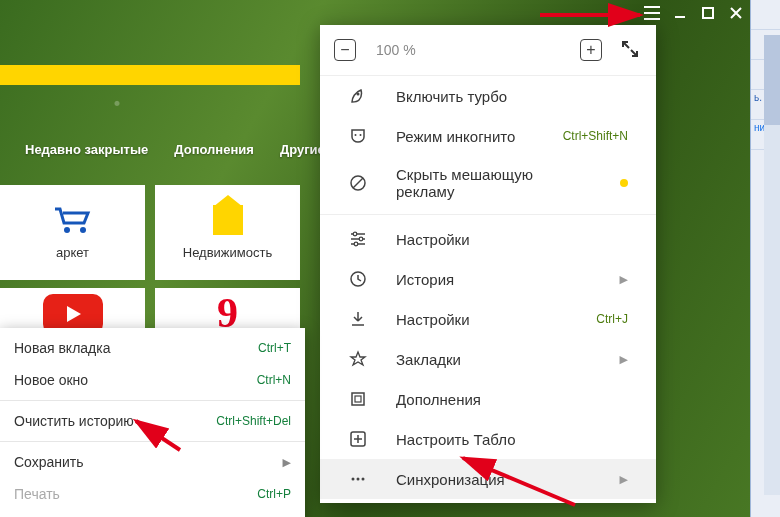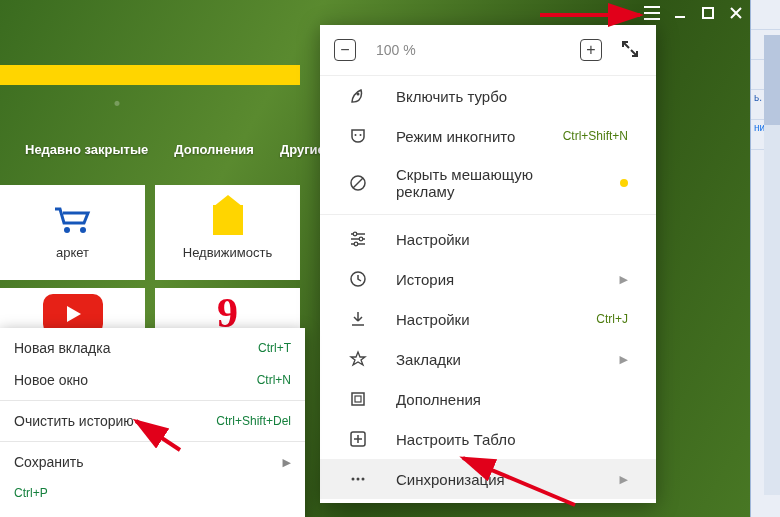--- a/index.html
+++ b/index.html
@@ -290,20 +290,21 @@
   <div class="ctx-item">
     <span class="txt">Очистить историю</span>
     <span class="shortcut">Ctrl+Shift+Del</span>
   </div>
   <div class="ctx-sep"></div>
   <div class="ctx-item">
     <span class="txt">Сохранить</span>
     <span class="chev">▶</span>
   </div>
   <div class="ctx-item disabled">
+    <span class="txt">Печать</span>
     <span class="shortcut">Ctrl+P</span>
   </div>
   <div class="ctx-item disabled" style="padding-bottom:2px">
     
     
   </div>
 </div>
 
 <div class="arrow" style="left:540px;top:6px">
   <svg width="110" height="18">

